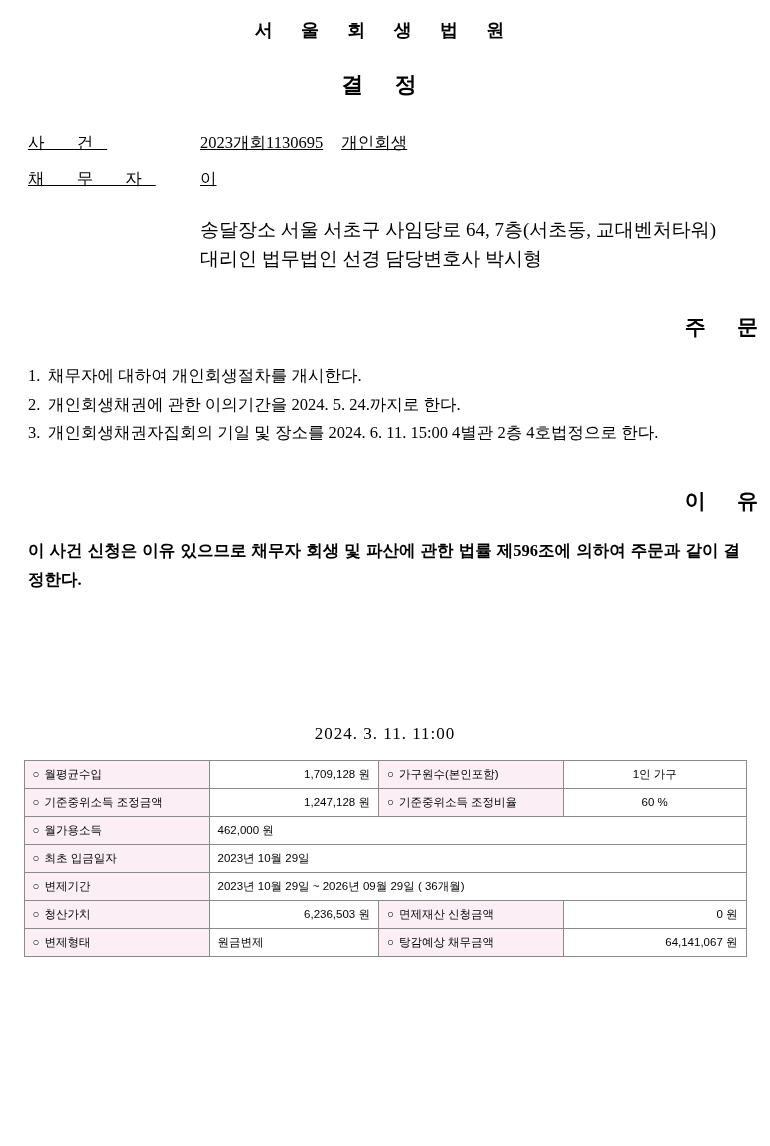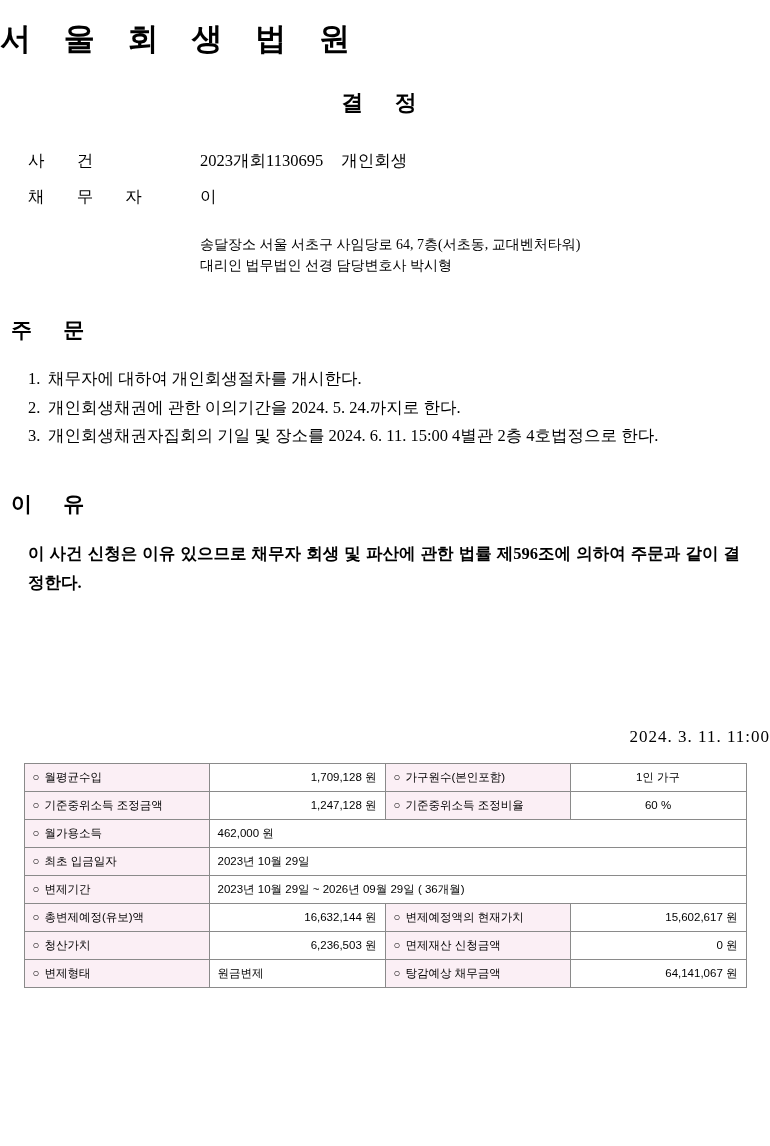--- a/index.html
+++ b/index.html
@@ -16,21 +16,22 @@
     overflow: hidden;
   }
   .page {
     position: relative;
     width: 770px;
     height: 1146px;
     padding: 0;
     box-sizing: border-box;
   }
   .court-title {
-    font-size: 31px;
+    text-align: center;
+    font-size: 18px;
     font-weight: bold;
     letter-spacing: 11px;
     margin-top: 18px;
     font-family: "DejaVu Serif", serif;
   }
   .doc-type {
     text-align: center;
     font-size: 22px;
     font-weight: bold;
     letter-spacing: 12px;
@@ -39,41 +40,42 @@
   }
   .field-block {
     margin-top: 32px;
     padding-left: 28px;
     font-size: 16.5px;
   }
   .field-row {
     display: flex;
     align-items: baseline;
     margin-bottom: 14px;
+    text-decoration: underline;
   }
   .field-label {
     width: 172px;
     letter-spacing: 14px;
     white-space: nowrap;
   }
   .field-value {
     flex: 1;
   }
   .field-value .gap {
     display: inline-block;
     width: 18px;
   }
   .addr-block {
     margin-top: 26px;
     padding-left: 200px;
-    font-size: 14px;
+    font-size: 19px;
     line-height: 1.5;
   }
   .section-head {
-    text-align: left;
+    text-align: right;
     font-size: 21px;
     font-weight: bold;
     letter-spacing: 12px;
     margin-top: 40px;
     font-family: "DejaVu Serif", serif;
     padding-left: 11px;
   }
   .order-list {
     margin-top: 22px;
     padding-left: 28px;
@@ -98,21 +100,21 @@
     padding-right: 30px;
     font-size: 16.5px;
     line-height: 1.72;
     text-align: justify;
     font-weight: bold;
   }
   .reason-body p {
     margin: 0;
   }
   .date-line {
-    text-align: right;
+    text-align: center;
     margin-top: 130px;
     font-size: 17px;
     letter-spacing: 1px;
   }
   table.info {
     margin: 16px auto 0 auto;
     border-collapse: collapse;
     width: 723px;
     font-size: 11.5px;
     font-family: "Liberation Sans", sans-serif;
@@ -216,26 +218,20 @@
       </tr>
       <tr>
         <td class="lbl"><span class="bullet">○</span><span>최초 입금일자</span></td>
         <td class="val-center-left" colspan="3">2023년 10월 29일</td>
       </tr>
       <tr>
         <td class="lbl"><span class="bullet">○</span><span>변제기간</span></td>
         <td class="val-center-left" colspan="3">2023년 10월 29일 ~ 2026년 09월 29일 ( 36개월)</td>
       </tr>
       <tr>
-        <td class="lbl"><span class="bullet">○</span><span>총변제예정(유보)액</span></td>
-        <td class="val">16,632,144 원</td>
-        <td class="lbl"><span class="bullet">○</span><span>변제예정액의 현재가치</span></td>
-        <td class="val">15,602,617 원</td>
-      </tr>
-      <tr>
         <td class="lbl"><span class="bullet">○</span><span>청산가치</span></td>
         <td class="val">6,236,503 원</td>
         <td class="lbl"><span class="bullet">○</span><span>면제재산 신청금액</span></td>
         <td class="val">0 원</td>
       </tr>
       <tr>
         <td class="lbl"><span class="bullet">○</span><span>변제형태</span></td>
         <td class="val-center-left">원금변제</td>
         <td class="lbl"><span class="bullet">○</span><span>탕감예상 채무금액</span></td>
         <td class="val">64,141,067 원</td>

